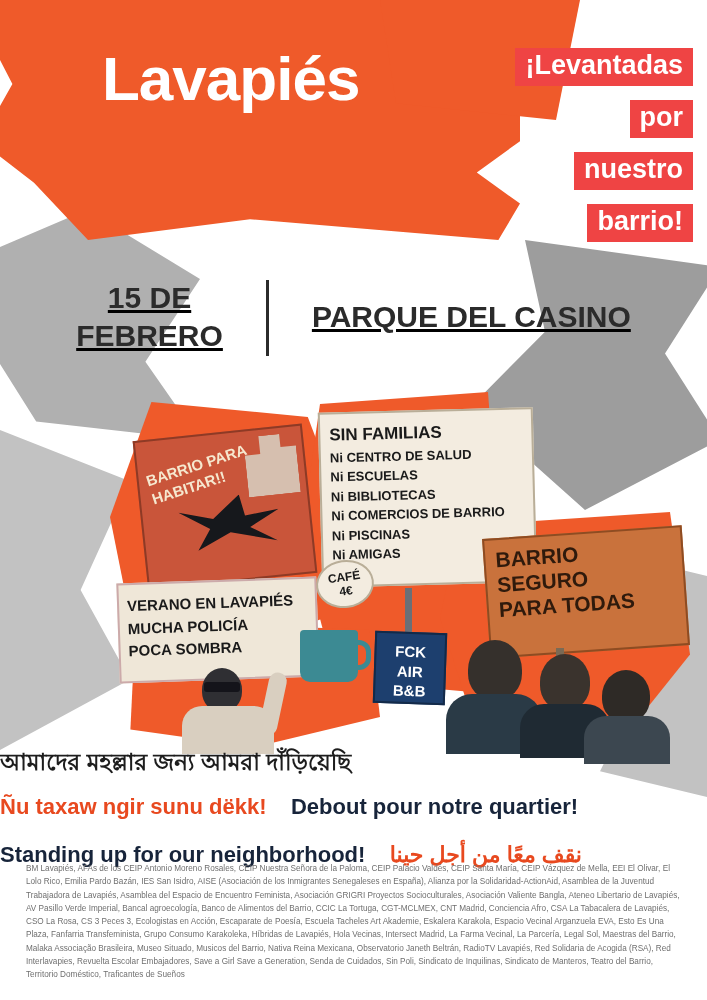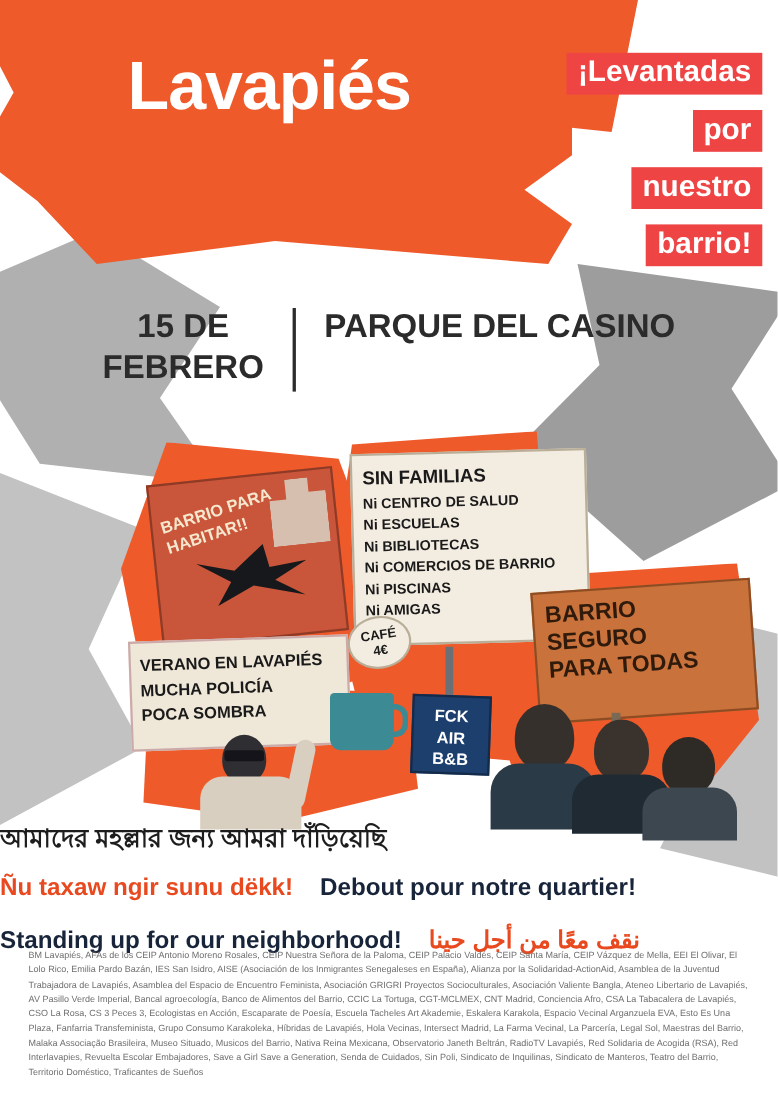--- a/index.html
+++ b/index.html
@@ -54,21 +54,21 @@
   }
   .banner-alt {
     position: absolute;
     left: 380px; top: 0px;
     width: 200px; height: 120px;
     background: #ef5a2a;
     clip-path: polygon(0 0, 100% 0, 88% 100%, 8% 86%);
   }
   .title {
     position: absolute;
-    left: 116px; top: 48px;
+    left: 102px; top: 48px;
     width: 400px;
     color: #ffffff;
     font-weight: bold;
     font-size: 62px;
     line-height: 1.0;
     letter-spacing: -1px;
     z-index: 5;
   }
   .title .l2 { display: block; margin-top: 6px; }
 
@@ -90,23 +90,24 @@
   .s3 { top: 152px; }
   .s4 { top: 204px; }
 
   
   .datebar {
     position: absolute;
     left: 0; top: 278px;
     width: 707px;
     display: flex;
     justify-content: center;
-    align-items: flex-start;
-    gap: 26px;
+    align-items: center;
+    gap: 43px;
     z-index: 5;
+    text-decoration: underline;
   }
   .datebar .col {
     color: #2b2b2b;
     font-weight: bold;
     font-size: 30px;
     line-height: 1.26;
     text-align: left;
   }
   .datebar .col.left { text-align: center; }
   .datebar .divider {

